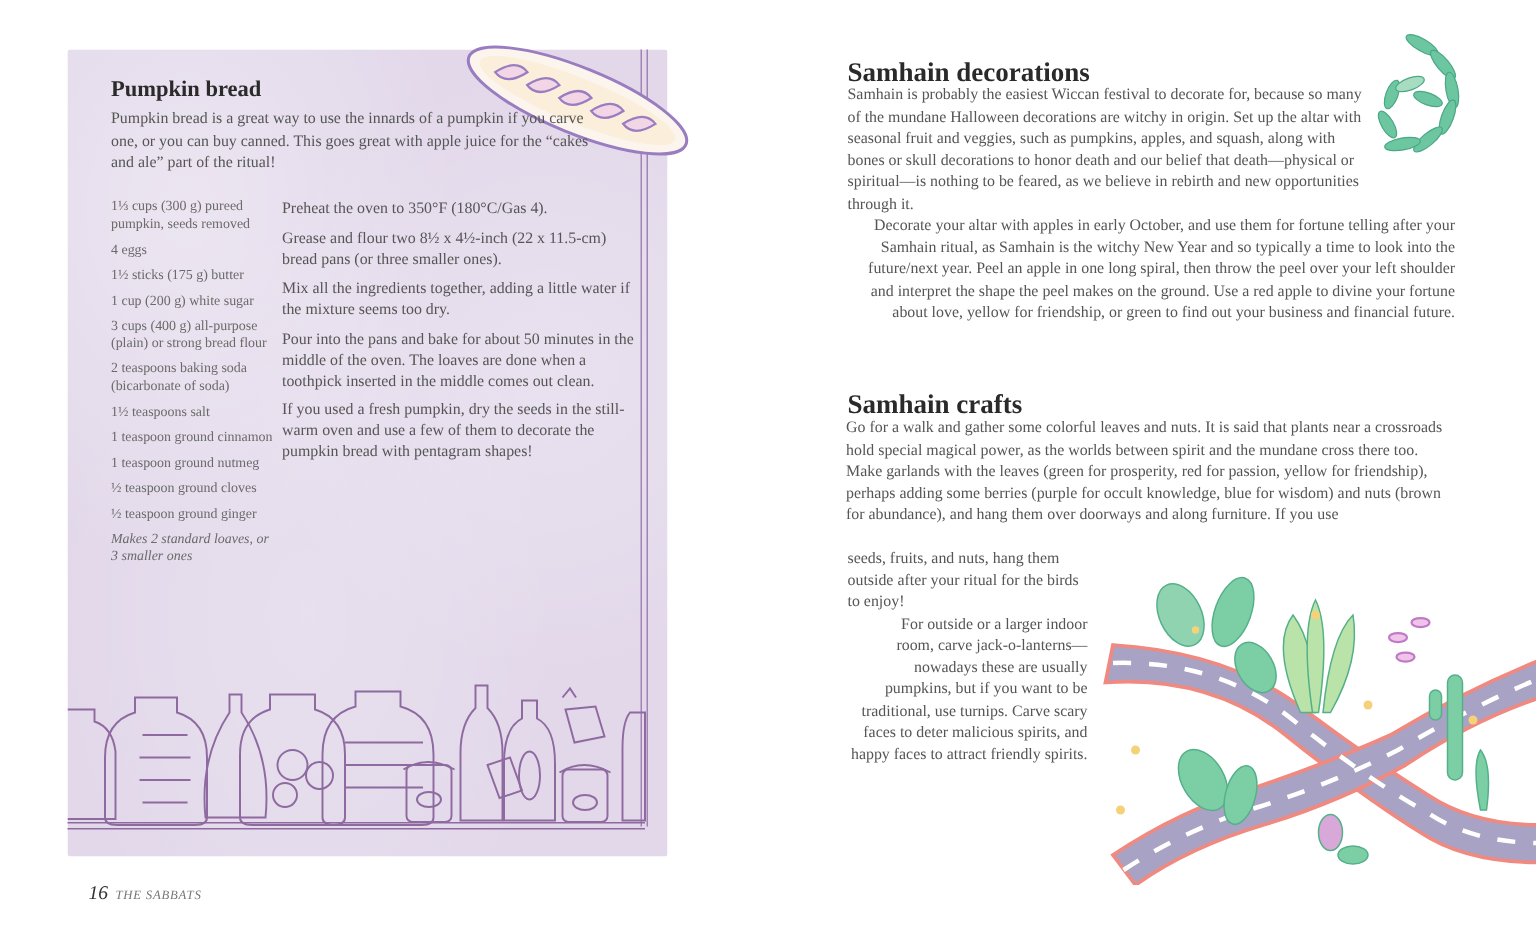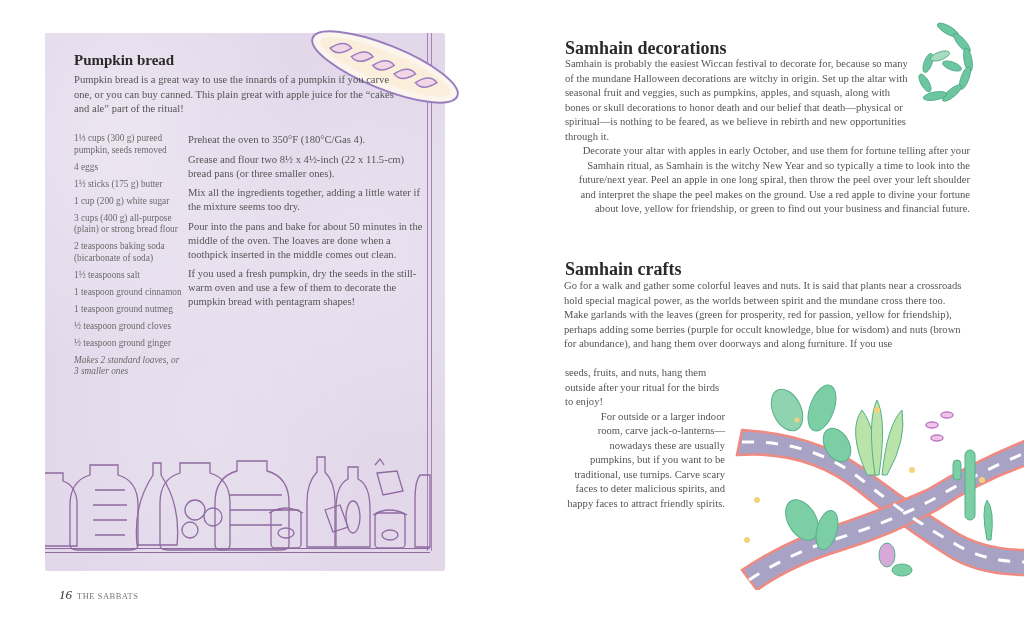--- a/index.html
+++ b/index.html
@@ -38,21 +38,21 @@
   }
   .ingredients p { margin:0 0 5.5px 0; }
   .ingredients .note { font-style:italic; }
   .method {
     position:absolute; left:188px; top:133px; width:236px; font-size:10.6px; line-height:13.8px; color:#555;
   }
   .method p { margin:0 0 6px 0; }
 
   .folio { position:absolute; left:59px; top:587px; font-size:12px; color:#333; }
   .folio .num { font-size:13px; margin-right:5px;font-style:italic; }
-  .folio .run { font-size:8.5px; letter-spacing:0.5px; color:#777; }
+  .folio .run { font-size:8.5px; letter-spacing:0.5px; color:#777;font-style:italic; }
 
   .r-h { position:absolute; font-size:18px; font-weight:bold; color:#2a2a2a; }
   .r-body { position:absolute; font-size:10.6px; line-height:14.5px; color:#555; }
   .r-body p { margin:0; }
   .indent { text-indent:12px;text-align:right; }
 
   svg { position:absolute; }
 </style>
 </head>
 <body>
@@ -69,21 +69,21 @@
         <path d="M22 48 q10 -14 20 -8 q-10 14 -20 8z"></path>
         <path d="M45 48 q10 -14 20 -8 q-10 14 -20 8z"></path>
         <path d="M68 48 q10 -14 20 -8 q-10 14 -20 8z"></path>
         <path d="M91 48 q10 -14 20 -8 q-10 14 -20 8z"></path>
         <path d="M114 48 q10 -14 20 -8 q-10 14 -20 8z"></path>
       </g>
     </g>
   </svg>
 
   <div class="recipe-title">Pumpkin bread</div>
-  <div class="recipe-intro">Pumpkin bread is a great way to use the innards of a pumpkin if you carve one, or you can buy canned. This plain great with apple juice for the “cakes and ale” part of the ritual!</div>
+  <div class="recipe-intro">Pumpkin bread is a great way to use the innards of a pumpkin if you carve one, or you can buy canned. This goes great with apple juice for the “cakes and ale” part of the ritual!</div>
 
   <div class="ingredients">
     <p>1⅓ cups (300 g) pureed pumpkin, seeds removed</p>
     <p>4 eggs</p>
     <p>1½ sticks (175 g) butter</p>
     <p>1 cup (200 g) white sugar</p>
     <p>3 cups (400 g) all-purpose (plain) or strong bread flour</p>
     <p>2 teaspoons baking soda (bicarbonate of soda)</p>
     <p>1½ teaspoons salt</p>
     <p>1 teaspoon ground cinnamon</p>

